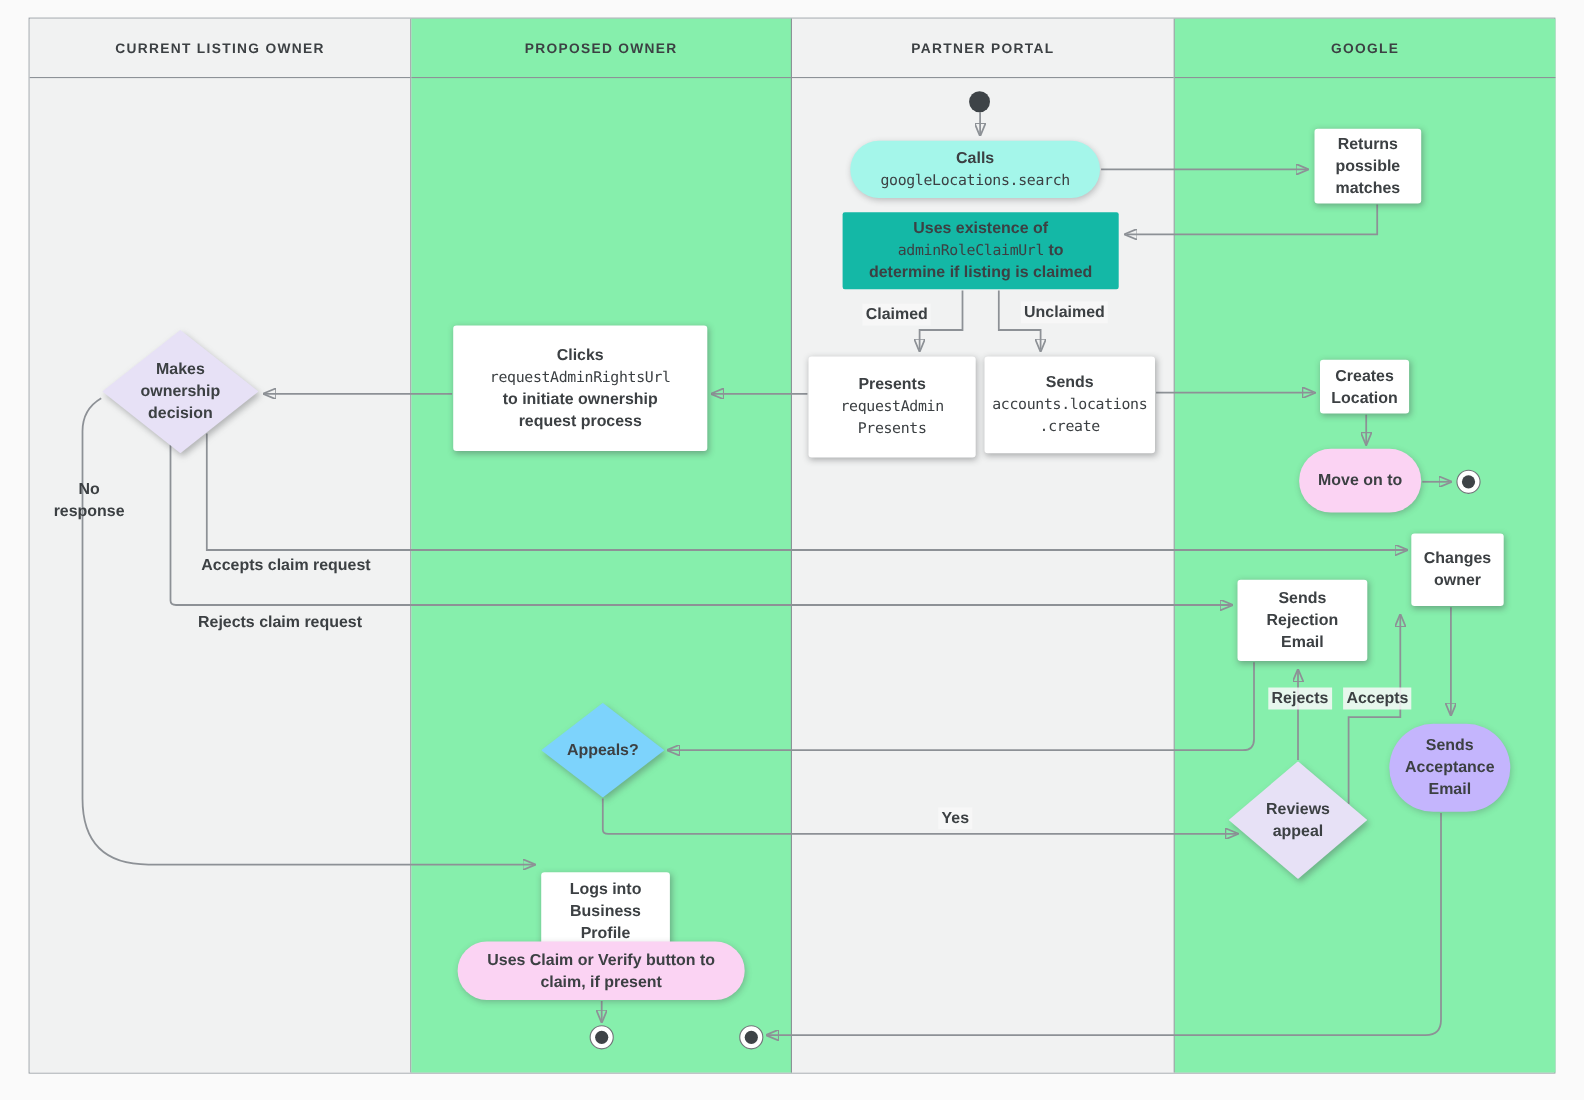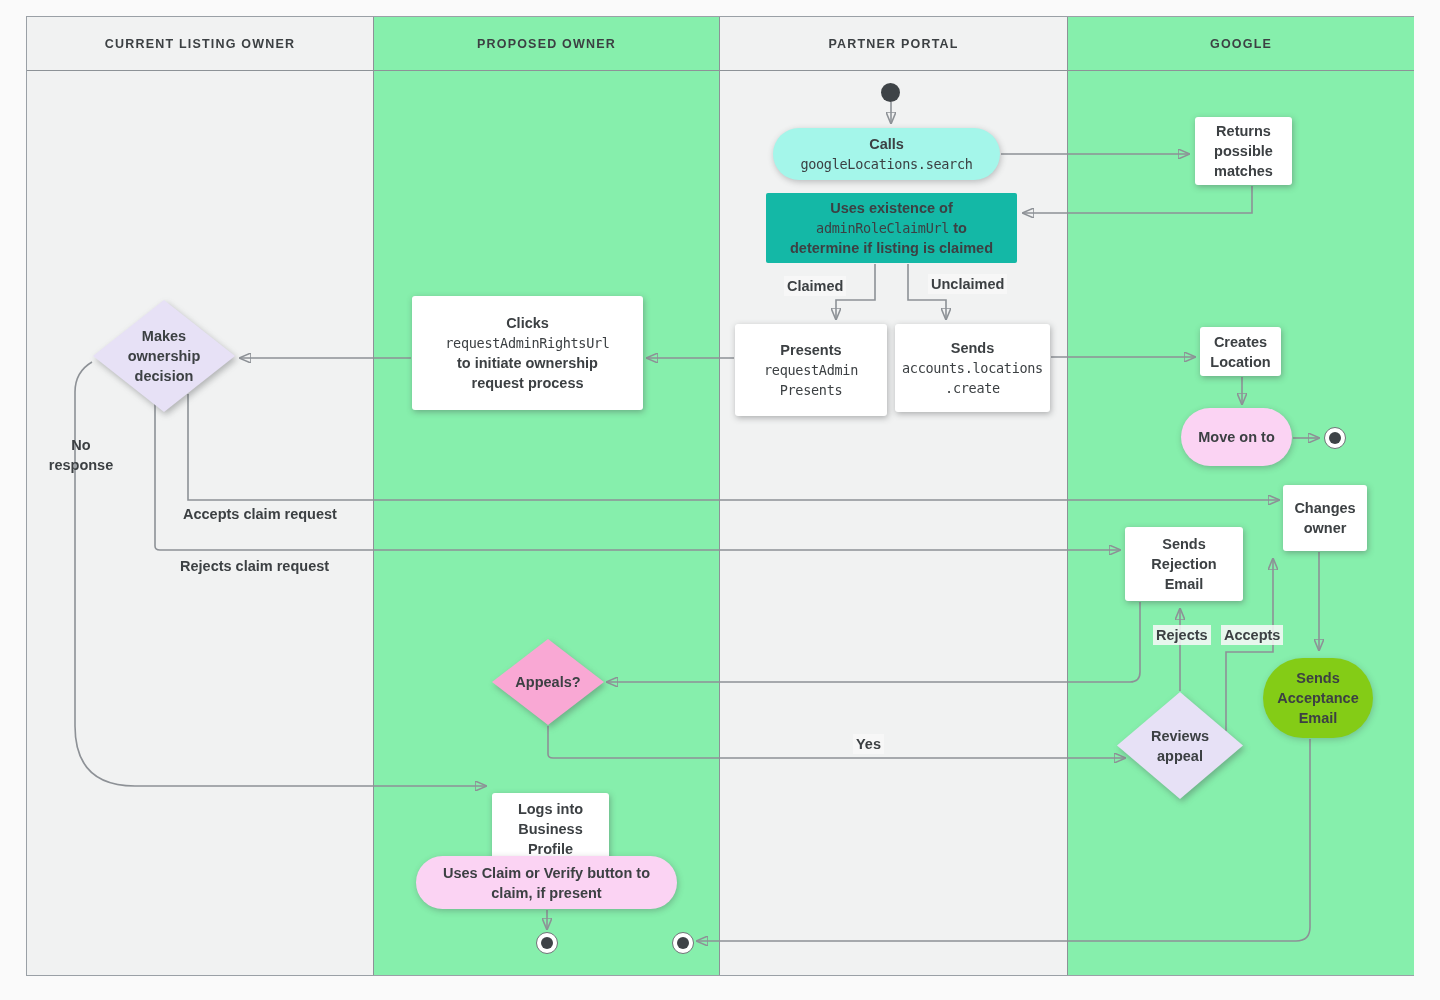--- a/index.html
+++ b/index.html
@@ -18,28 +18,28 @@
   #wires{position:absolute;left:0;top:0;width:1440px;height:1000px;pointer-events:none;}
   #wires path{fill:none;stroke:#8d9196;stroke-width:1.6;}
   
   .node{position:absolute;box-sizing:border-box;display:flex;flex-direction:column;align-items:center;
         justify-content:center;text-align:center;font-weight:700;font-size:14.5px;line-height:20px;color:#3c4043;}
   .box{background:#ffffff;border-radius:3px;box-shadow:1px 2px 6px rgba(60,64,67,.38);padding:4px 6px;}
   .pill{border-radius:29px;box-shadow:1px 2px 6px rgba(60,64,67,.30);}
   .teal{background:#a4f6ea;}
   .pink{background:#fbd3f3;}
   .note{background:#14b8a6;border-radius:2px;}
-  .blob{background:#84cc16;border-radius:50px;box-shadow:1px 2px 6px rgba(60,64,67,.25);}
+  .blob{background:#c4b5fd;border-radius:50px;box-shadow:1px 2px 6px rgba(60,64,67,.25);}
   .code{font-family:"DejaVu Sans Mono",monospace;font-weight:400;font-size:13.5px;letter-spacing:-0.3px;}
   .dwrap{position:absolute;filter:drop-shadow(2px 3px 3px rgba(60,64,67,.35));}
   .diamond{width:100%;height:100%;clip-path:polygon(50% 0,100% 50%,50% 100%,0 50%);
            display:flex;align-items:center;justify-content:center;text-align:center;
            font-weight:700;font-size:14.5px;line-height:20px;color:#3c4043;}
   .diamond.lav{background:#e7e1f6;}
-  .diamond.white{background:#f9a8d4;}
+  .diamond.white{background:#7dd3fc;}
   .startnode{position:absolute;width:19px;height:19px;border-radius:50%;background:#3e4347;}
   .endnode{position:absolute;width:22px;height:22px;border-radius:50%;border:1.4px solid #6f7377;
            background:#fff;box-sizing:border-box;display:flex;align-items:center;justify-content:center;}
   .endnode .dot{width:12px;height:12px;border-radius:50%;background:#3e4347;}
   .edge-label{position:absolute;font-weight:700;font-size:14.5px;color:#3c4043;white-space:nowrap;
               background:rgba(248,248,248,.85);padding:0 3px;line-height:20px;}
   .edge-label.center{text-align:center;white-space:normal;}
 </style>
 </head>
 <body>

